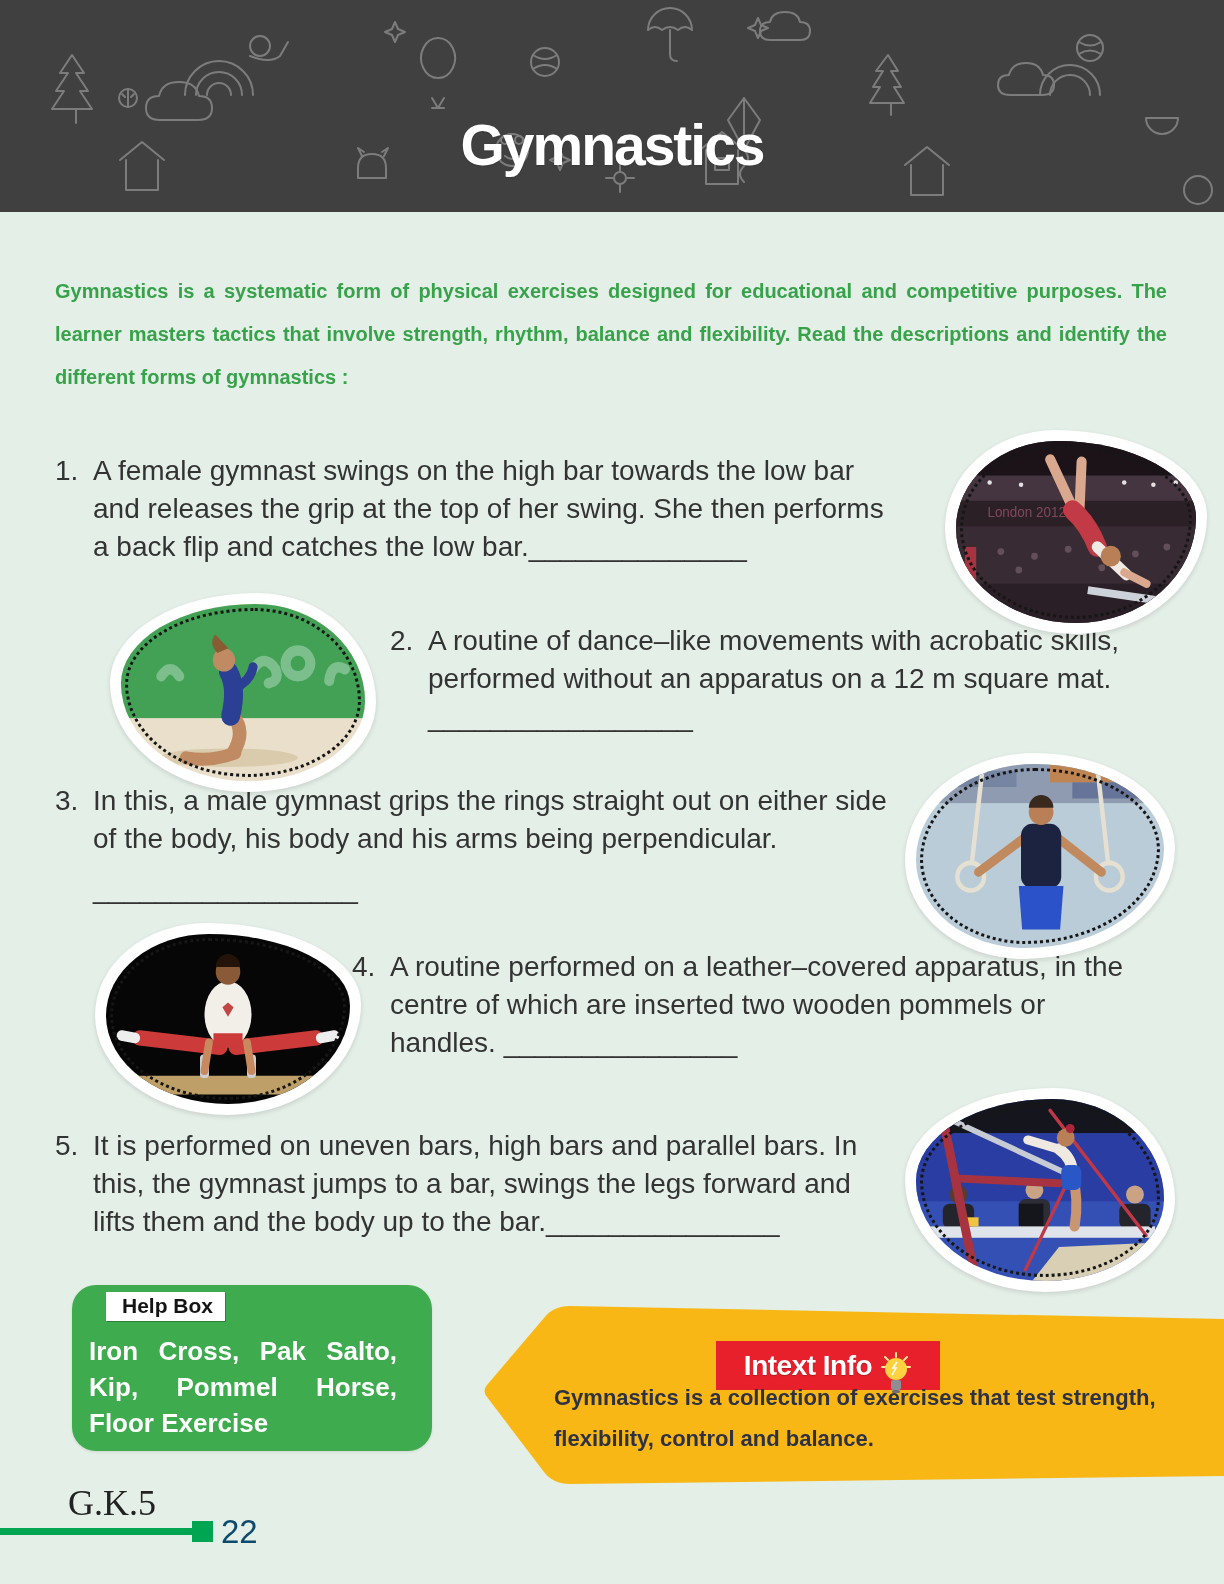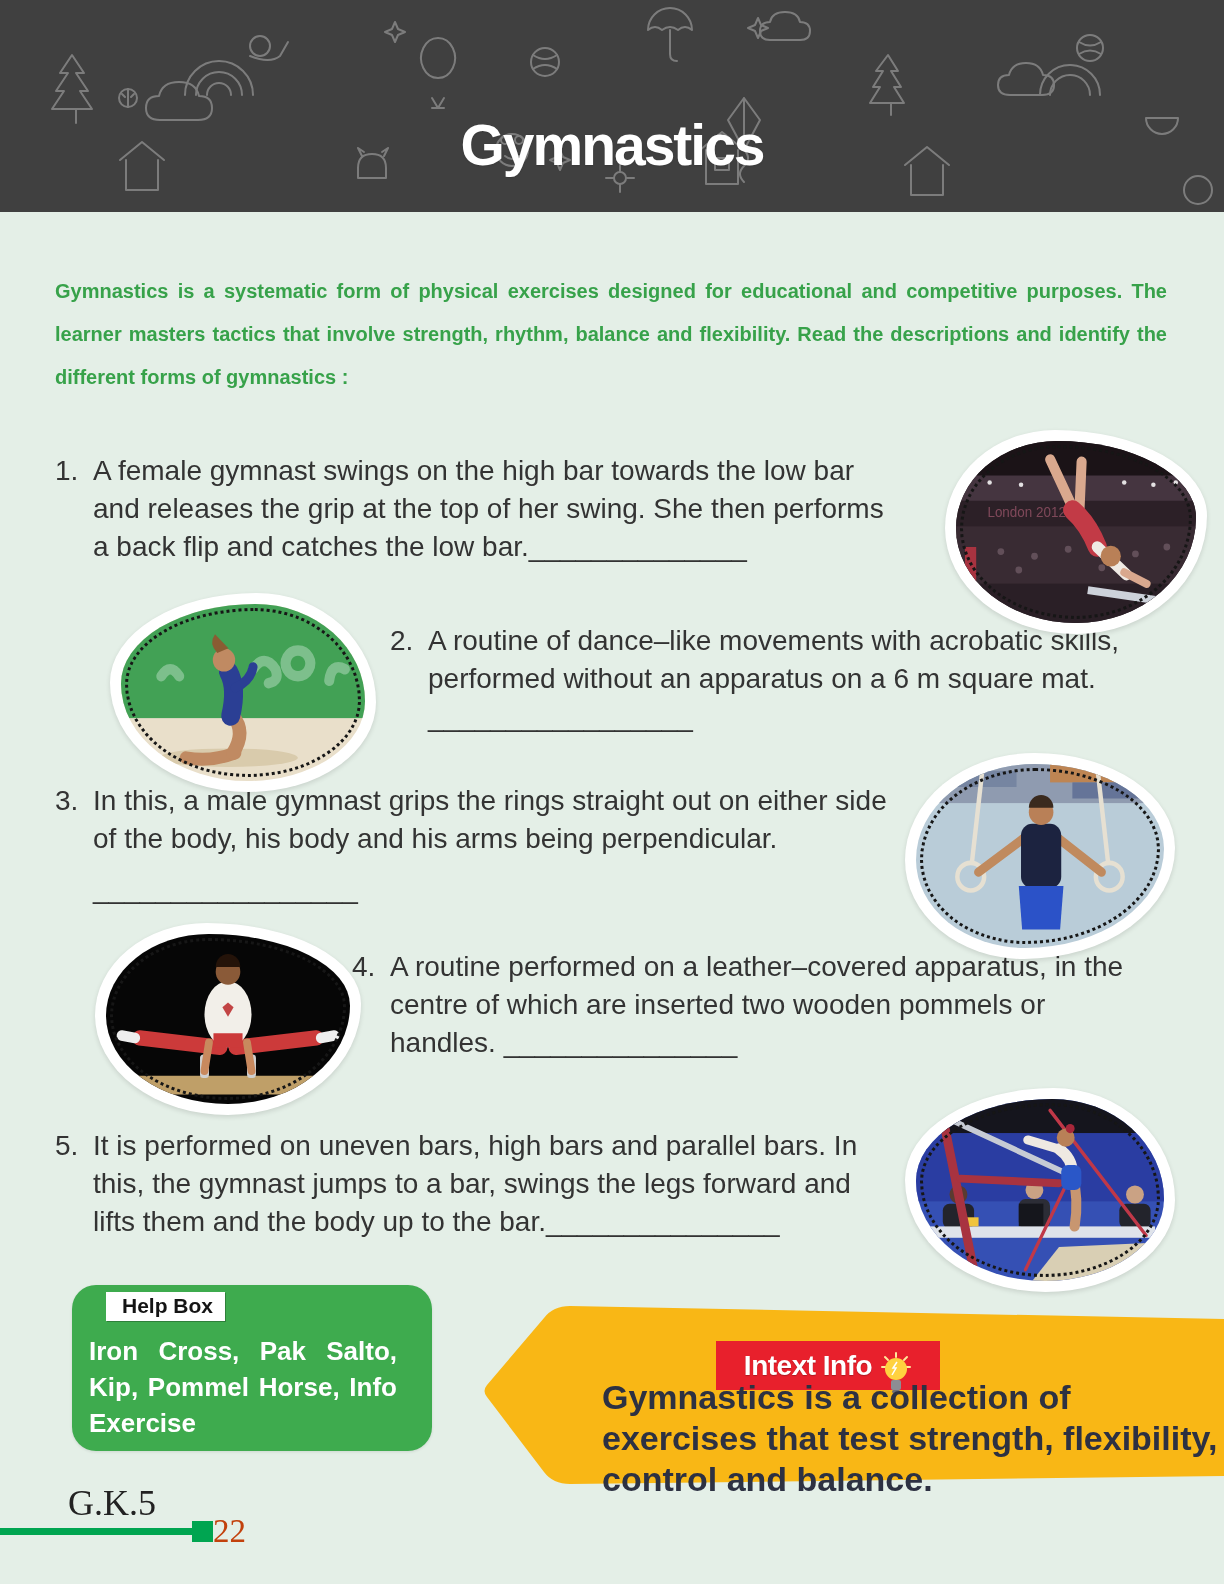--- a/index.html
+++ b/index.html
@@ -54,27 +54,27 @@
 
   
   .intext{left:480px;top:1293px;width:744px;height:204px;}
   .intext .shape{position:absolute;left:0;top:0;}
   .intext-banner{position:absolute;left:236px;top:13px;width:224px;height:49px;background:#e8202c;
     display:flex;align-items:center;justify-content:center;gap:8px;margin-top:35px;}
   .intext-banner .label{color:#ffffff;font-size:28px;font-weight:bold;letter-spacing:-0.5px;
     text-shadow:0 1px 1px rgba(0,0,0,.25);}
   .bulb{position:relative;top:7px;}
   .intext-text{position:absolute;left:74px;top:84px;width:618px;color:#2d3142;
-    font-size:34px;line-height:41px;font-weight:bold;margin-left:48px;}
+    font-size:22px;line-height:41px;font-weight:bold;}
 
   
   .footer-book{left:68px;top:1482px;font-family:"Liberation Serif",serif;font-size:36px;color:#222;}
   .footer-line{left:0;top:1528px;width:192px;height:7px;background:#00a551;}
   .footer-sq{left:192px;top:1521px;width:21px;height:21px;background:#00a551;}
-  .footer-page{left:213px;top:1513px;font-family:Liberation Serif, serif;font-size:33px;color:#c2410c;}
+  .footer-page{left:221px;top:1513px;font-family:Liberation Sans, sans-serif;font-size:33px;color:#0c4a6e;}
 </style>
 </head>
 <body>
 
 <div class="page">
 
   <div class="abs banner">
     <svg width="1224" height="212" viewBox="0 0 1224 212">
       <g fill="none" stroke="#ffffff" stroke-width="2" opacity="0.32" stroke-linecap="round" stroke-linejoin="round">
 
@@ -133,21 +133,21 @@
 
   <p class="abs intro">Gymnastics is a systematic form of physical exercises designed for educational and competitive purposes. The learner masters tactics that involve strength, rhythm, balance and flexibility. Read the descriptions and identify the different forms of gymnastics :</p>
 
   <div class="abs question q1">
     <span class="qnum">1.</span>
     <span class="qtext"><span>A female gymnast swings on the high bar towards the low bar and releases the grip at the top of her swing. She then performs a back flip and catches the low bar.</span><span class="blank">______________</span></span>
   </div>
 
   <div class="abs question q2">
     <span class="qnum">2.</span>
-    <span class="qtext"><span>A routine of dance–like movements with acrobatic skills, performed without an apparatus on a 6 m square mat. </span><span class="blank">_________________</span></span>
+    <span class="qtext"><span>A routine of dance–like movements with acrobatic skills, performed without an apparatus on a 12 m square mat. </span><span class="blank">_________________</span></span>
   </div>
 
   <div class="abs question q3">
     <span class="qnum">3.</span>
     <span class="qtext"><span>In this, a male gymnast grips the rings straight out on either side of the body, his body and his arms being perpendicular.</span> <span class="blank">_________________</span></span>
   </div>
 
   <div class="abs question q4">
     <span class="qnum">4.</span>
     <span class="qtext"><span>A routine performed on a leather–covered apparatus, in the centre of which are inserted two wooden pommels or handles. </span><span class="blank">_______________</span></span>
@@ -313,21 +313,21 @@
         <rect x="130" y="58" width="18" height="22" rx="6" fill="#2a57c8"></rect>
         <circle cx="134" cy="34" r="8" fill="#b98057"></circle>
         <circle cx="138" cy="26" r="4" fill="#a8273a"></circle>
       </svg>
       <div class="perf r2"></div>
     </div>
   </div>
 
   <div class="abs help-box">
     <div class="help-label">Help Box</div>
-    <div class="help-text">Iron Cross, Pak Salto, Kip, Pommel Horse, Info Exercise</div>
+    <div class="help-text">Iron Cross, Pak Salto, Kip, Pommel Horse, Floor Exercise</div>
   </div>
 
   <div class="abs intext">
     <svg class="shape" width="744" height="204" viewBox="0 0 744 204">
       <path d="M64 25 Q73 13 90 13 L744 26 L744 183 L90 191 Q73 191 64 179 L7 104 Q2 98 7 92 Z" fill="#f9b715"></path>
     </svg>
     <div class="intext-banner">
       <span class="label">Intext Info</span>
       <svg class="bulb" width="32" height="44" viewBox="0 0 32 44">
         <g stroke="#ffe89a" stroke-width="2" stroke-linecap="round">

